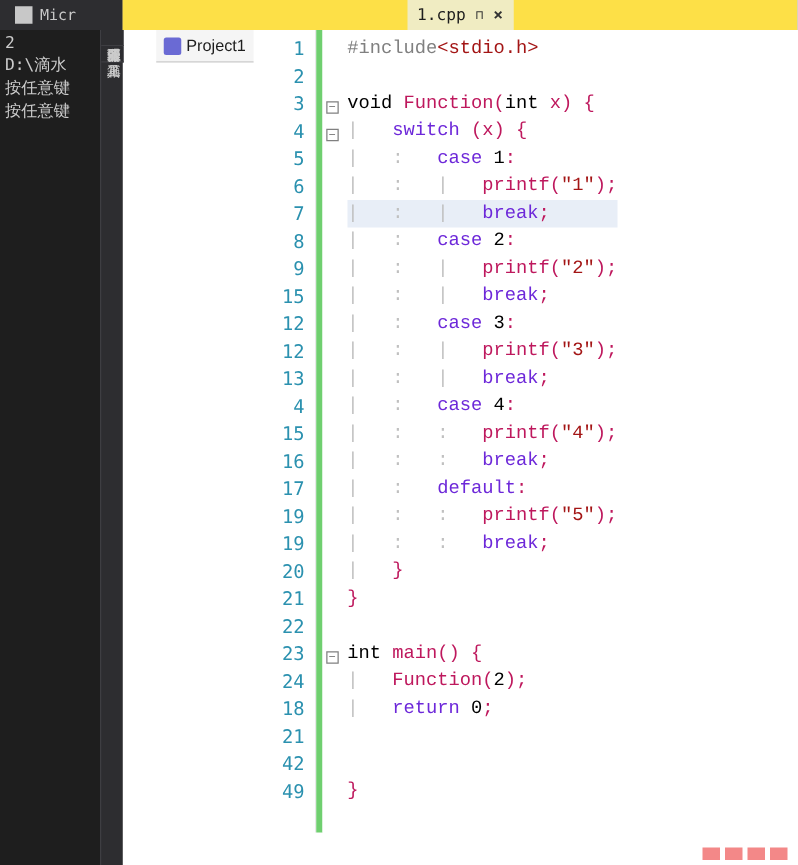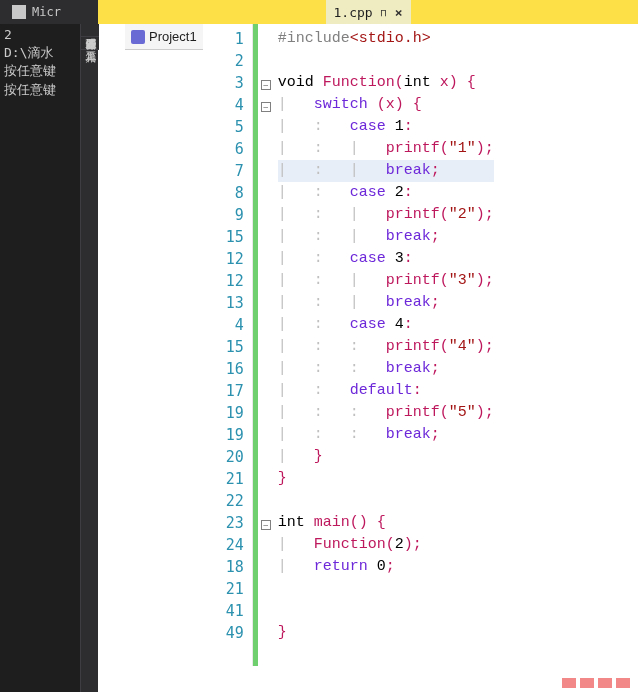--- a/index.html
+++ b/index.html
@@ -97,21 +97,21 @@
           <div>17</div>
           <div>19</div>
           <div>19</div>
           <div>20</div>
           <div>21</div>
           <div>22</div>
           <div>23</div>
           <div>24</div>
           <div>18</div>
           <div>21</div>
-          <div>41</div>
+          <div>42</div>
           <div>49</div>
         </div>
       <div class="green-margin"></div>
       <div class="fold-col" id="foldcol">
           <div style="height: 22px;"></div>
           <div style="height: 22px;"></div>
           <div style="height: 22px;"><span class="fold-box">−</span></div>
           <div style="height: 22px;"><span class="fold-box">−</span></div>
           <div style="height: 22px;"></div>
           <div style="height: 22px;"></div>

